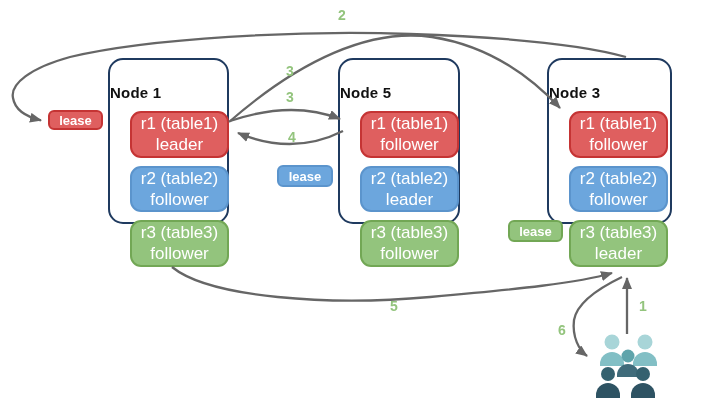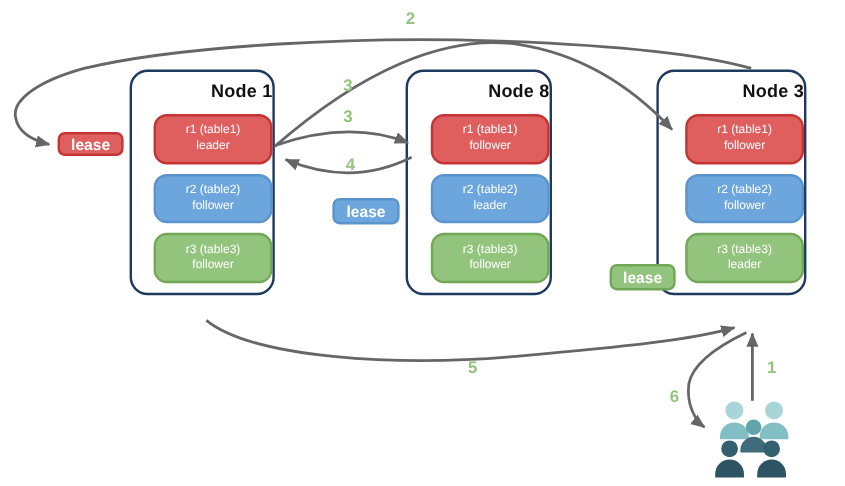--- a/index.html
+++ b/index.html
@@ -1,32 +1,32 @@
 <!DOCTYPE html>
 <html><head>
 <meta charset="utf-8">
 <style>
   html,body{margin:0;padding:0;background:#fff;}
   .canvas{
     position:relative;width:704px;height:405px;background:#fff;overflow:hidden;
     font-family:"Liberation Sans", sans-serif;
   }
   .node{
-    position:absolute;top:58px;height:188px;box-sizing:border-box;
+    position:absolute;top:58px;height:166px;box-sizing:border-box;
     background:#fff;border:2px solid #1f3a5f;border-radius:15px;
-    display:flex;flex-direction:column;align-items:flex-end;padding-top:8px;
+    display:flex;flex-direction:column;align-items:flex-start;padding-top:24px;
     z-index:1;
   }
   .node-title{
     font-weight:bold;font-size:15px;color:#111;margin-bottom:10px;letter-spacing:.2px;
   }
   .replica{
     width:99px;height:47px;box-sizing:border-box;border-radius:11px;border:2px solid;
     display:flex;flex-direction:column;align-items:center;justify-content:center;
-    color:#fff;font-size:10px;line-height:1.25;margin-bottom:8px;text-align:center;
+    color:#fff;font-size:17px;line-height:1.25;margin-bottom:8px;text-align:center;margin-left:20px;
   }
   .lease{
     position:absolute;box-sizing:border-box;border:2px solid;border-radius:6px;
     color:#fff;font-size:13px;display:flex;align-items:center;justify-content:center;
     z-index:3;
     font-weight:bold;
   }
   .step{
     position:absolute;transform:translate(-50%,-50%);
     font-size:14px;font-weight:bold;z-index:4;
@@ -48,21 +48,21 @@
       <span>r2 (table2)</span>
       <span>follower</span>
     </div>
     <div class="replica" style="background-color: rgb(147, 196, 125); border-color: rgb(114, 167, 85);">
       <span>r3 (table3)</span>
       <span>follower</span>
     </div>
   </div>
 
   <div class="node" style="left:338px;width:122px;">
-    <div class="node-title">Node 8</div>
+    <div class="node-title">Node 5</div>
     <div class="replica" style="background-color: rgb(223, 95, 95); border-color: rgb(197, 52, 52);">
       <span>r1 (table1)</span>
       <span>follower</span>
     </div>
     <div class="replica" style="background-color: rgb(108, 166, 221); border-color: rgb(91, 148, 204);">
       <span>r2 (table2)</span>
       <span>leader</span>
     </div>
     <div class="replica" style="background-color: rgb(147, 196, 125); border-color: rgb(114, 167, 85);">
       <span>r3 (table3)</span>

